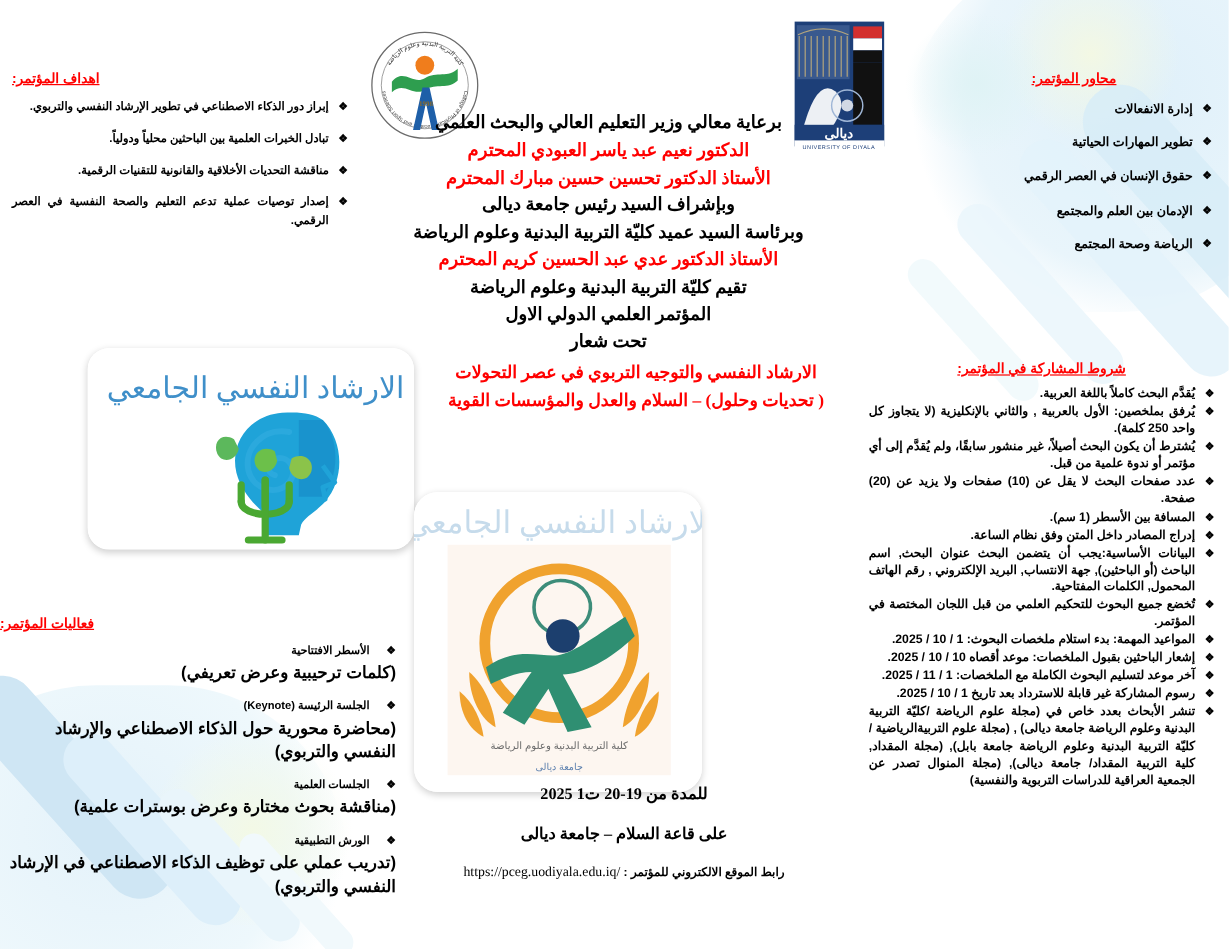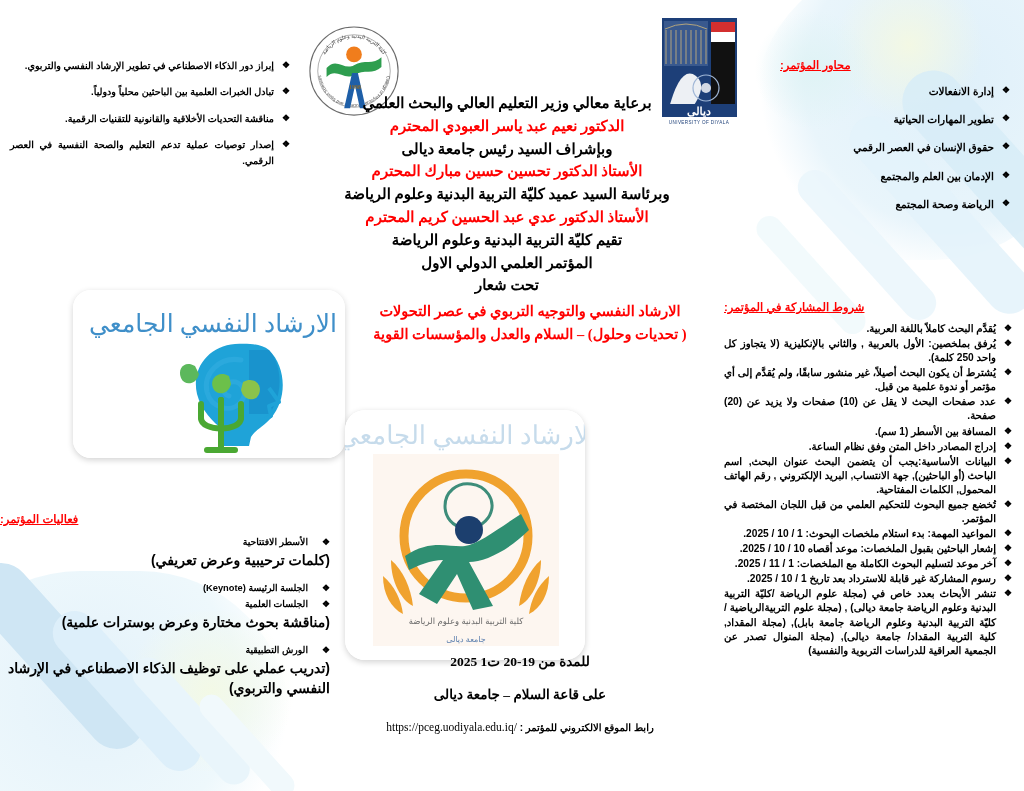--- a/index.html
+++ b/index.html
@@ -43,21 +43,21 @@
   .sb2{left:105px;bottom:0px;width:44px;height:200px;background:#ddeffa;border-radius:40px;transform:rotate(-42deg);position:absolute;}
   .sb3{left:175px;bottom:-10px;width:32px;height:160px;background:#e9f5fb;border-radius:40px;transform:rotate(-42deg);position:absolute;}
   .sb4{left:235px;bottom:-20px;width:24px;height:130px;background:#f1f9fc;border-radius:40px;transform:rotate(-42deg);position:absolute;}
 
   
   .block{position:absolute;}
   .sec-title{
     color:#ff0000;font-weight:bold;text-decoration:underline;
     font-family:"Liberation Sans", sans-serif;
     font-size:11.5px;letter-spacing:.2px;
-    text-align:left;direction:rtl;white-space:nowrap;
+    text-align:center;direction:rtl;white-space:nowrap;
   }
   ul.bullets{list-style:none;margin:0;padding:0;direction:rtl;text-align:right;}
   ul.bullets > li{
     position:relative;
     padding-right:16px;
     margin-bottom:6px;
     font-family:"Liberation Sans", sans-serif;
     font-weight:bold;
     color:#000000;
     line-height:1.45;
@@ -279,52 +279,54 @@
       <li>تُخضع جميع البحوث للتحكيم العلمي من قبل اللجان المختصة في المؤتمر.</li>
       <li>المواعيد المهمة:  بدء استلام ملخصات البحوث: 1 / 10 / 2025.</li>
       <li>إشعار الباحثين بقبول الملخصات: موعد أقصاه 10 / 10 / 2025.</li>
       <li>آخر موعد لتسليم البحوث الكاملة مع الملخصات: 1 / 11 / 2025.</li>
       <li>رسوم المشاركة غير قابلة للاسترداد بعد تاريخ 1 / 10 / 2025.</li>
       <li>تنشر الأبحاث بعدد خاص في (مجلة علوم الرياضة /كليّة التربية البدنية وعلوم الرياضة جامعة ديالى) , (مجلة علوم التربيةالرياضية /كليّة التربية البدنية وعلوم الرياضة جامعة بابل), (مجلة المقداد, كلية التربية المقداد/ جامعة ديالى), (مجلة المنوال تصدر عن الجمعية العراقية للدراسات التربوية والنفسية)</li>
     </ul>
   </div>
 
   <div class="block" id="goals">
+    <div class="sec-title">اهداف المؤتمر:</div>
     <ul class="bullets">
       <li>إبراز دور الذكاء الاصطناعي في تطوير الإرشاد النفسي والتربوي.</li>
       <li>تبادل الخبرات العلمية بين الباحثين محلياً ودولياً.</li>
       <li>مناقشة التحديات الأخلاقية والقانونية للتقنيات الرقمية.</li>
       <li>إصدار توصيات عملية تدعم التعليم والصحة النفسية في العصر الرقمي.</li>
     </ul>
   </div>
 
   <div class="block" id="events">
     <div class="sec-title">فعاليات المؤتمر:</div>
     <ul class="bullets">
       <li>الأسطر الافتتاحية</li>
     </ul>
     <div class="sub">(كلمات ترحيبية وعرض تعريفي)</div>
     <ul class="bullets">
       <li>الجلسة الرئيسة (Keynote)</li>
     </ul>
+    <div class="sub">(محاضرة محورية حول الذكاء الاصطناعي والإرشاد النفسي والتربوي)</div>
     <ul class="bullets">
       <li>الجلسات العلمية</li>
     </ul>
     <div class="sub">(مناقشة بحوث مختارة وعرض بوسترات علمية)</div>
     <ul class="bullets">
       <li>الورش التطبيقية</li>
     </ul>
     <div class="sub">(تدريب عملي على توظيف الذكاء الاصطناعي في الإرشاد النفسي والتربوي)</div>
   </div>
 
   <div class="block" id="center">
     <p class="ln">برعاية معالي وزير التعليم العالي والبحث العلمي</p>
     <p class="ln red">الدكتور نعيم عبد ياسر العبودي المحترم</p>
+    <p class="ln red">الأستاذ الدكتور تحسين حسين مبارك المحترم</p>
     <p class="ln">وبإشراف السيد رئيس جامعة ديالى</p>
-    <p class="ln red">الأستاذ الدكتور تحسين حسين مبارك المحترم</p>
     <p class="ln">وبرئاسة السيد عميد كليّة التربية البدنية وعلوم الرياضة</p>
     <p class="ln red">الأستاذ الدكتور عدي عبد الحسين كريم المحترم</p>
     <p class="ln">تقيم كليّة التربية البدنية وعلوم الرياضة</p>
     <p class="ln">المؤتمر العلمي الدولي الاول</p>
     <p class="ln">تحت شعار</p>
   </div>
 
   <div class="block" id="slogan">
     <p class="ln">الارشاد النفسي والتوجيه التربوي في عصر التحولات</p>
     <p class="ln">( تحديات وحلول) – السلام والعدل والمؤسسات القوية</p>

